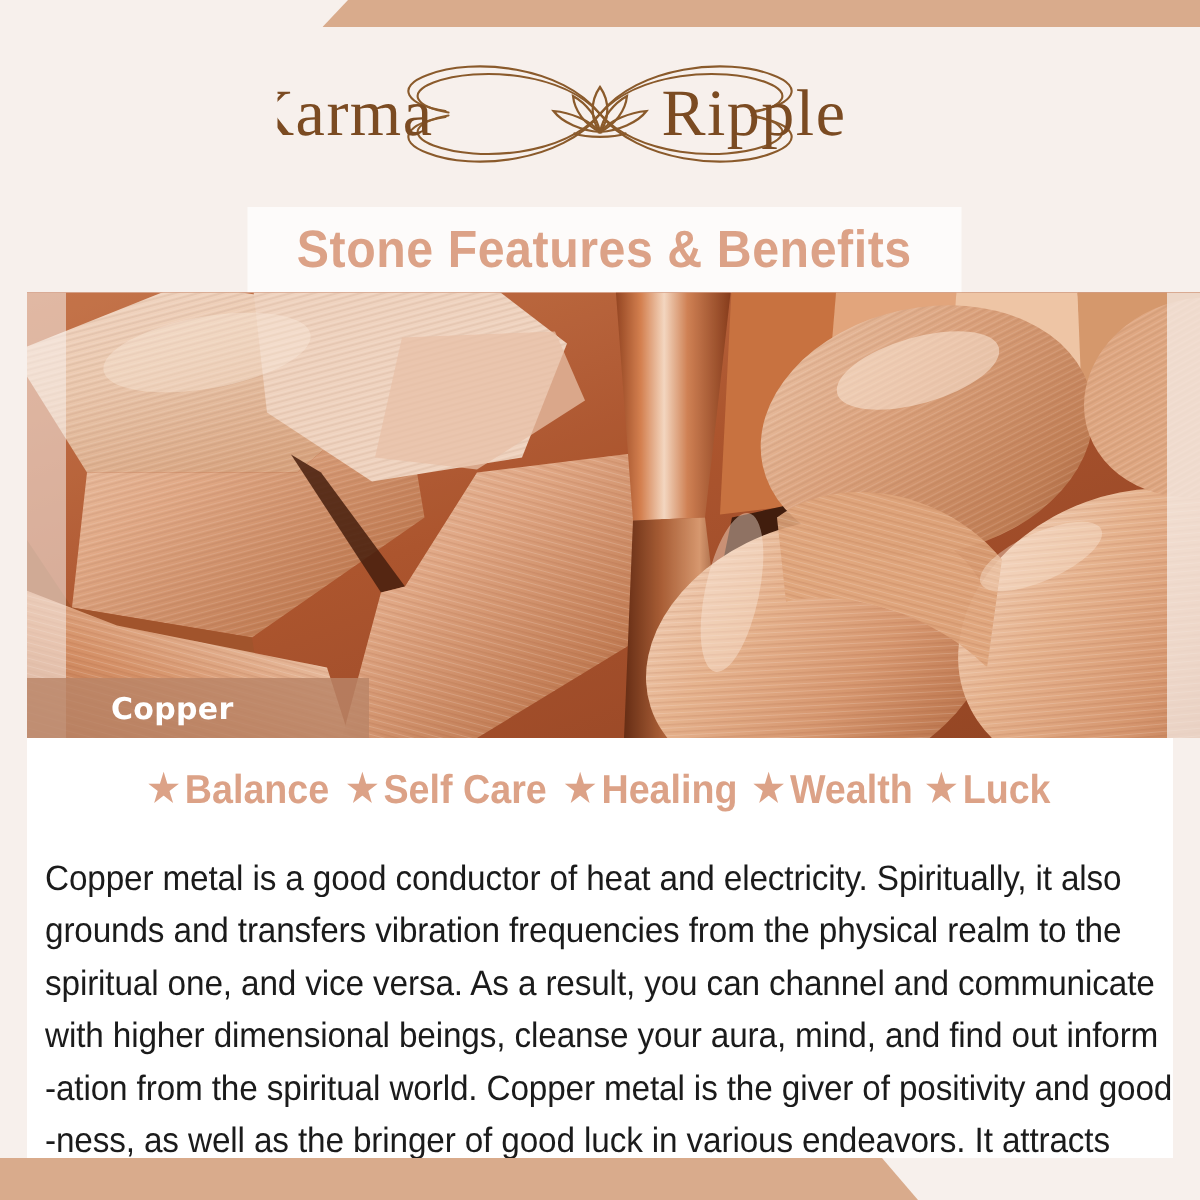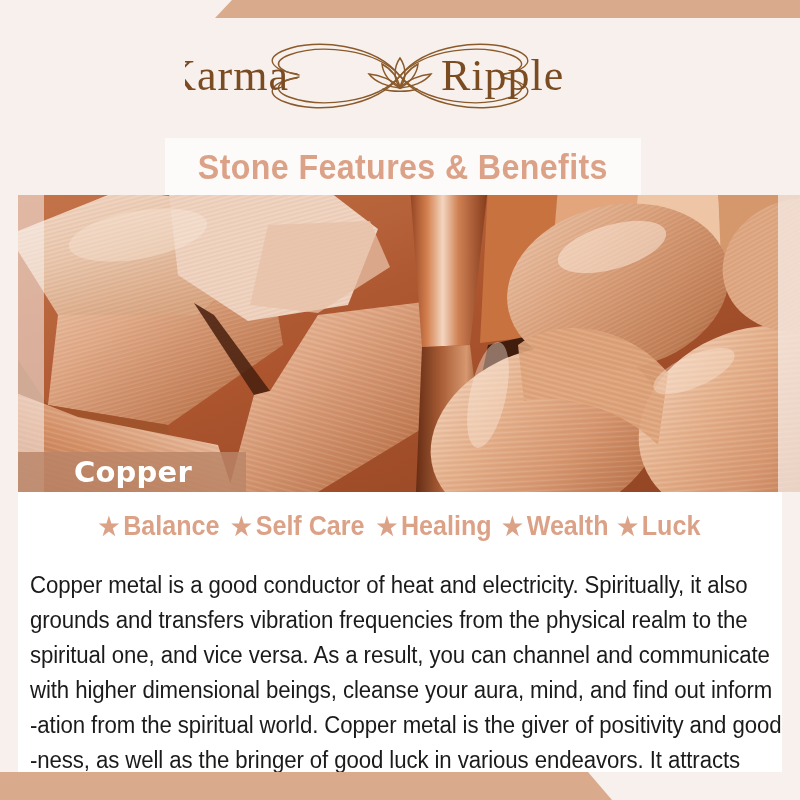--- a/index.html
+++ b/index.html
@@ -116,21 +116,21 @@
     background: rgba(186,133,104,0.82);
     display: flex;
     align-items: center;
     box-sizing: border-box;
     padding-left: 56px;
   }
   .stone-label-text {
     color: #ffffff;
     font-family: "DejaVu Sans", sans-serif;
     font-weight: bold;
-    font-size: 29px;
+    font-size: 20px;
     letter-spacing: 0.2px;
   }
 
   
   .content-panel {
     position: absolute;
     left: 18px;
     top: 492px;
     width: 764px;
     height: 280px;

